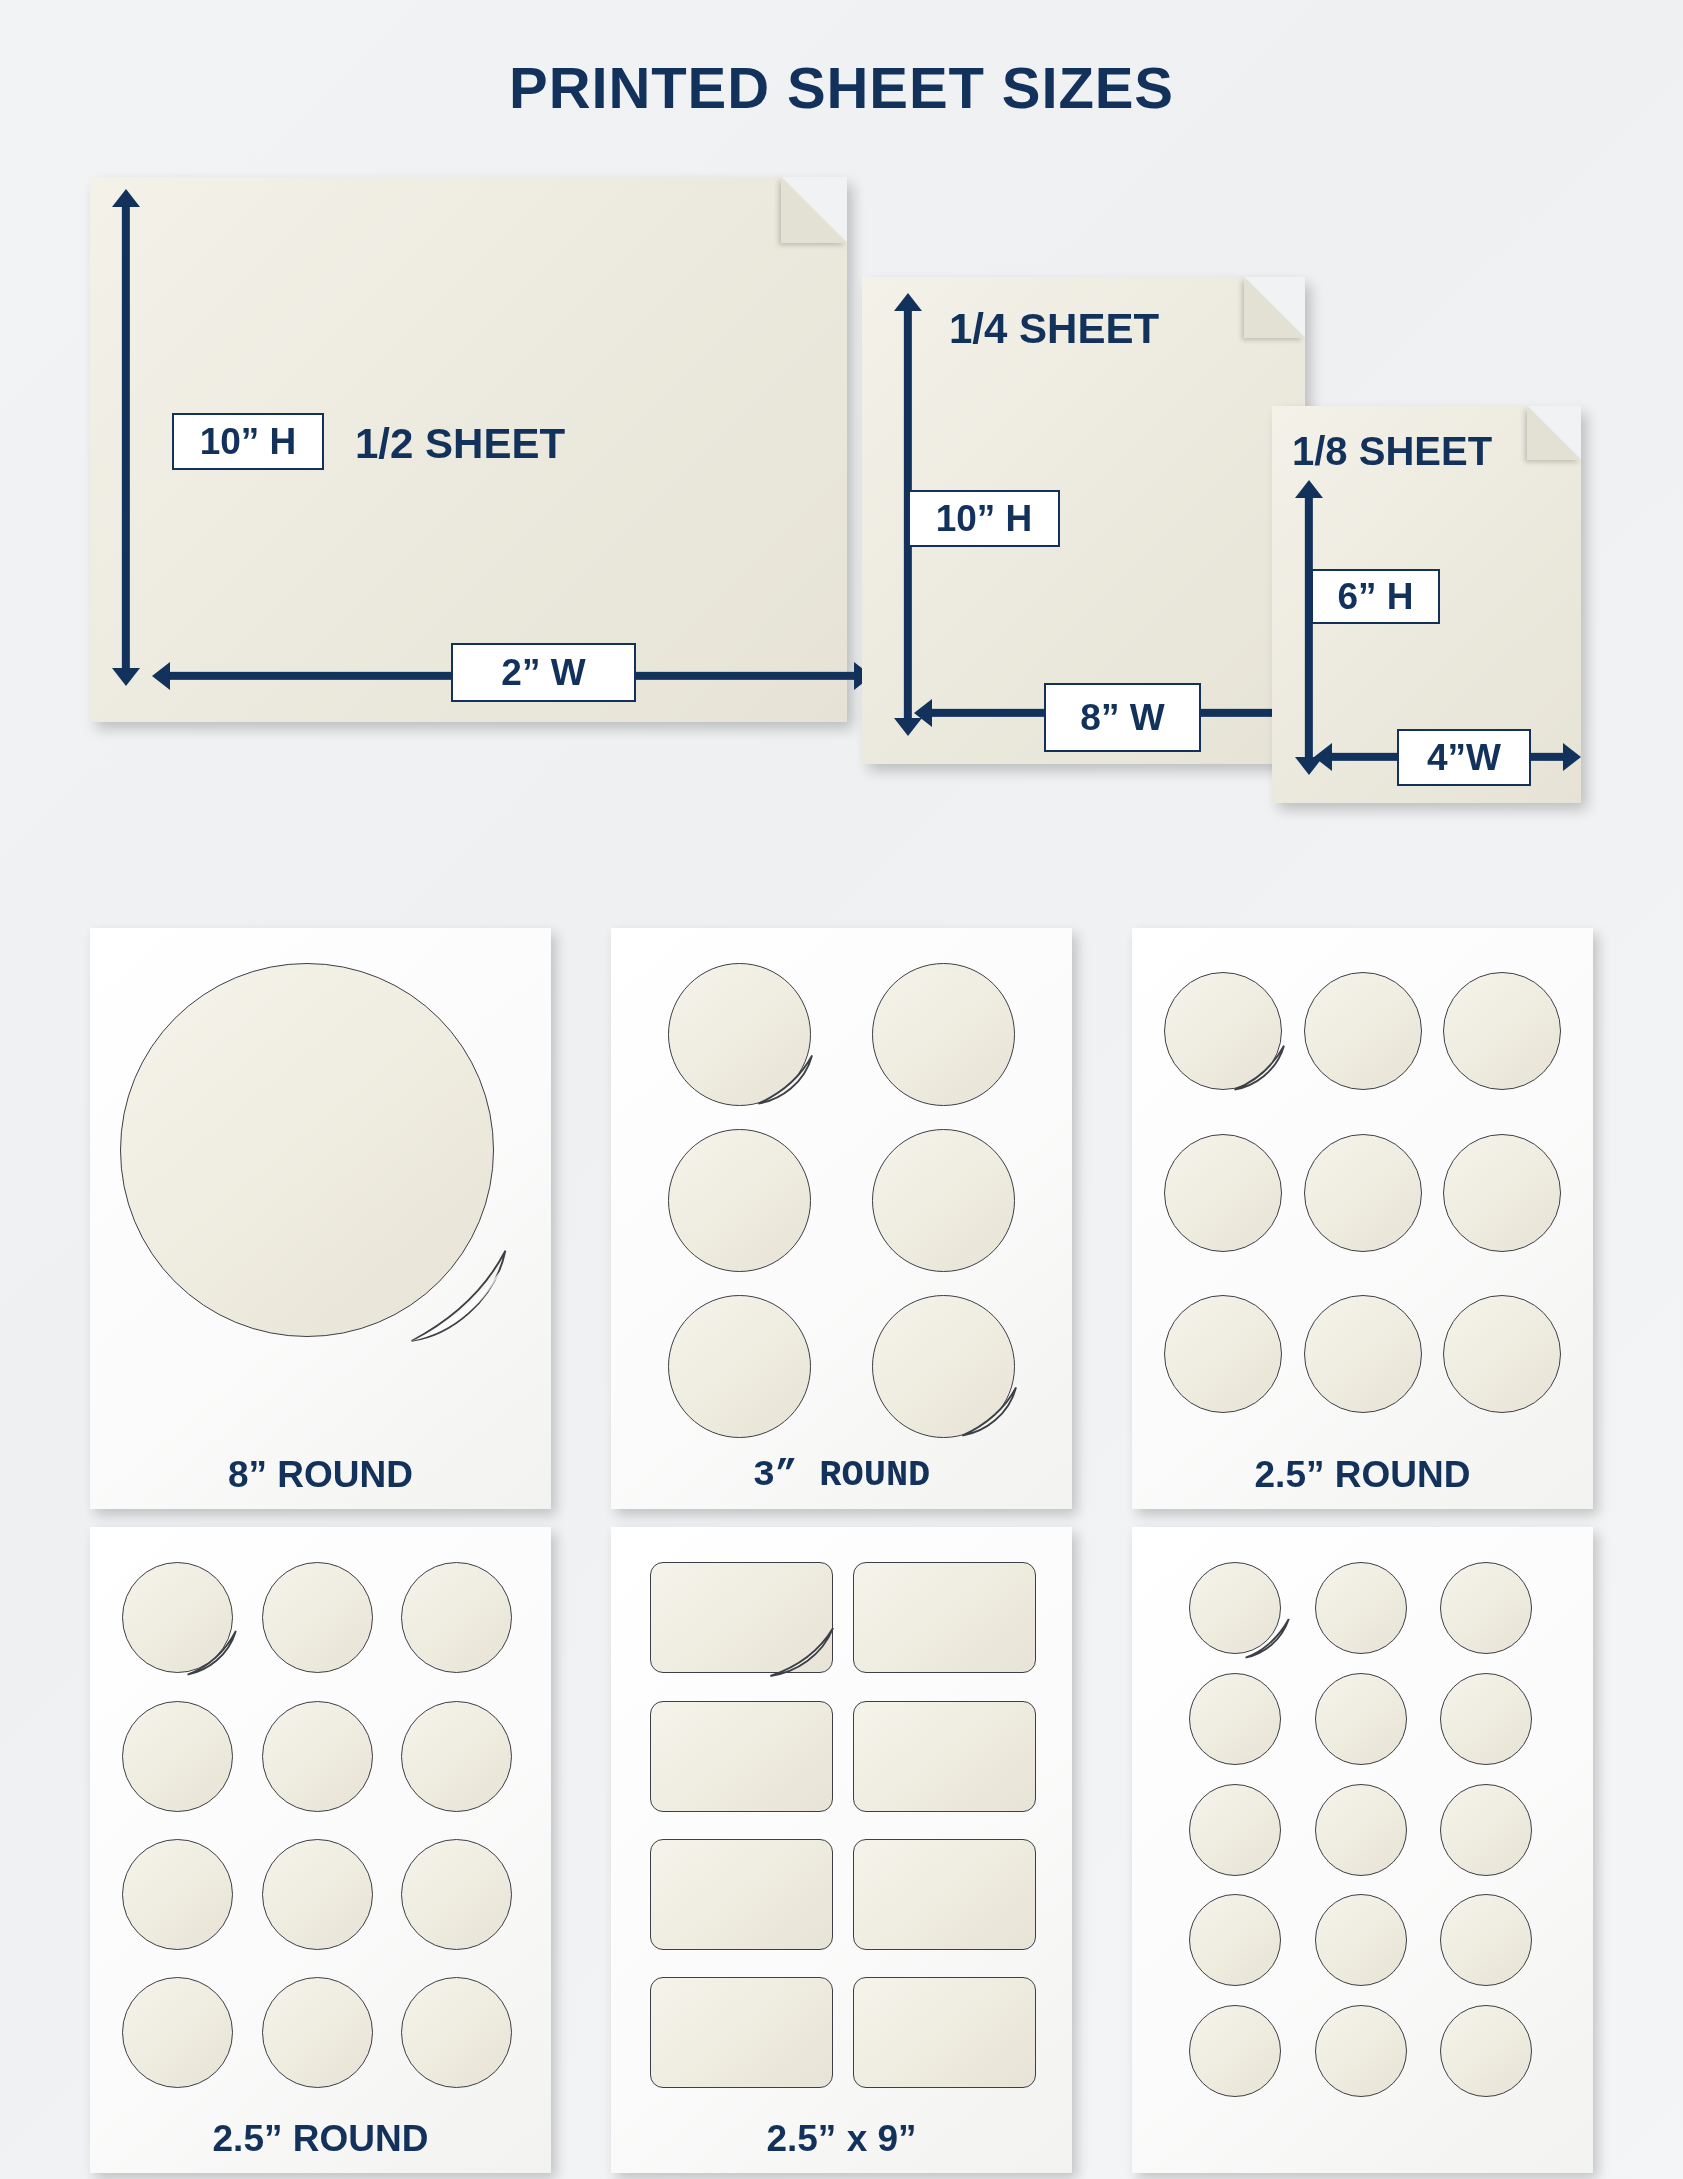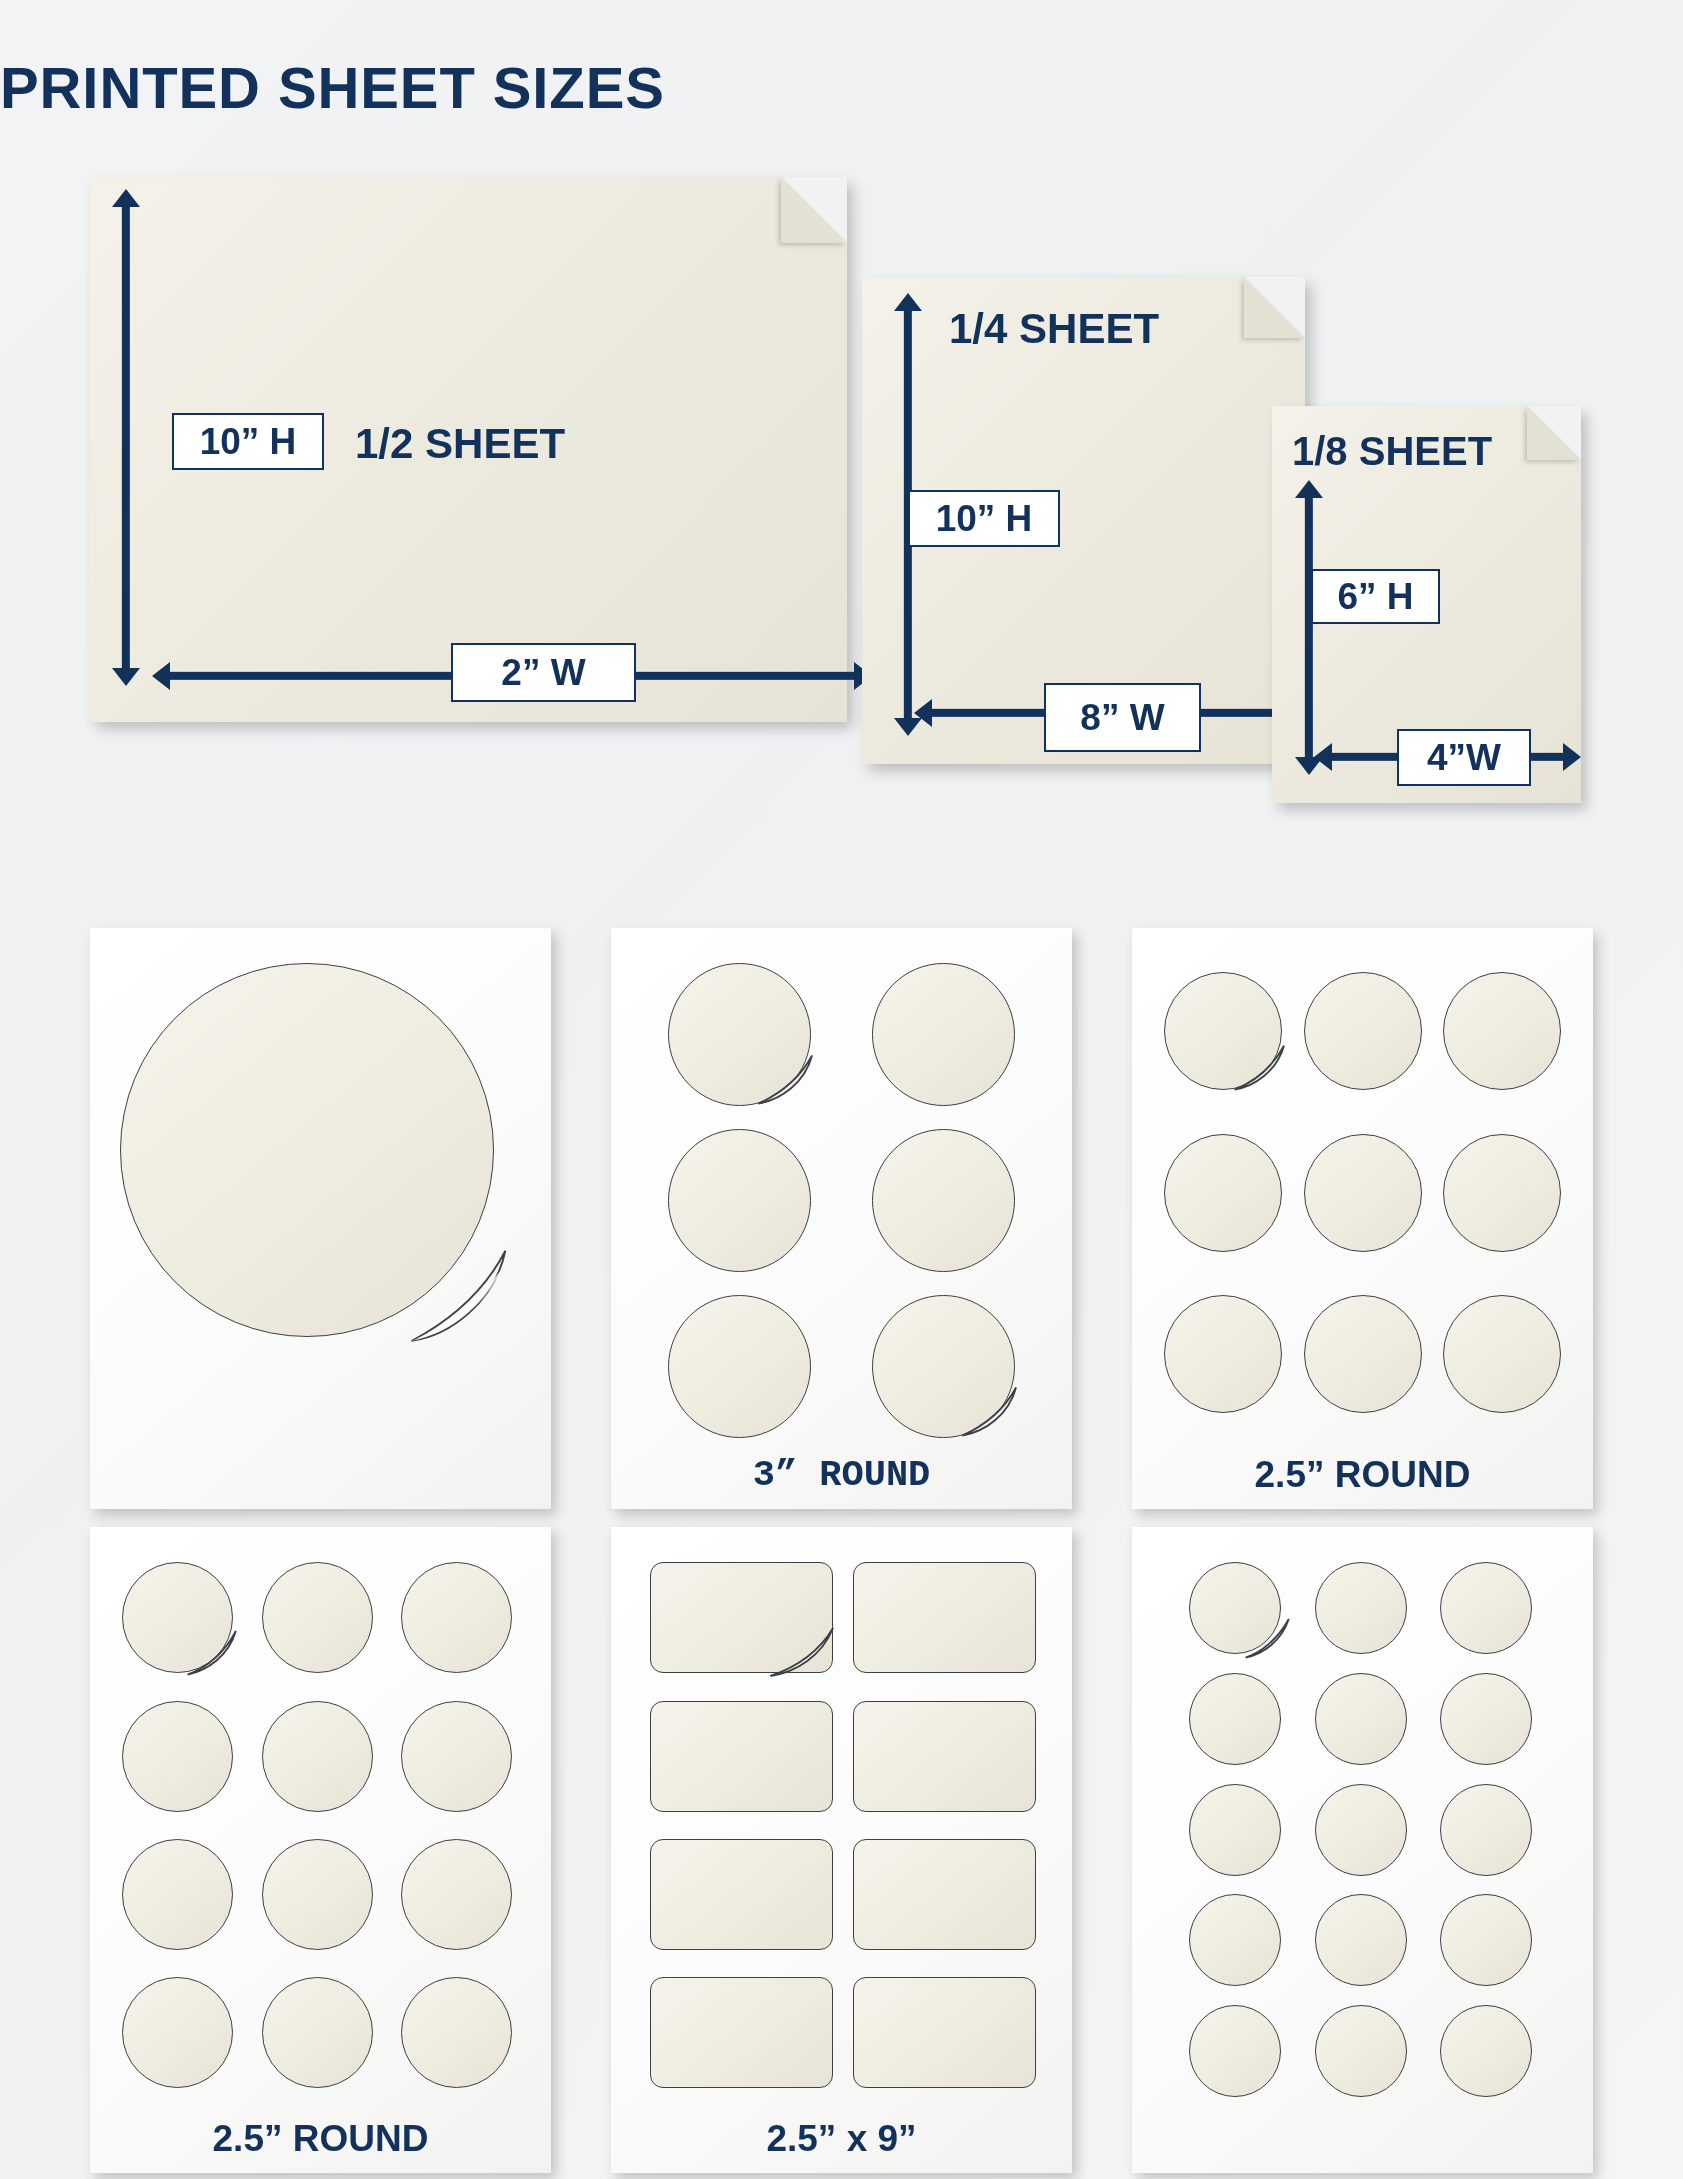--- a/index.html
+++ b/index.html
@@ -15,20 +15,21 @@
     background: linear-gradient(135deg, #f2f3f5 0%, #eef0f2 40%, #f4f5f6 100%);
     overflow: hidden;
   }
 
   
   #page-title {
     position: absolute;
     top: 54px;
     left: 0;
     width: 100%;
+    text-align: center;
     font-size: 58px;
     font-weight: bold;
     letter-spacing: 0.9px;
     color: #12325c;
   }
 
   
   .sheet {
     position: absolute;
     background: #efece3;
@@ -228,20 +229,21 @@
 <div>
 
   <div class="card" style="left:90px; top:928px; width:461px; height:581px;">
     <div class="circle" style="left:29.5px; top:35px; width:374px; height:374px;"></div>
     <div class="peel" style="left:305px; top:286px; width:138px; height:138px;">
       <svg width="138" height="138" viewBox="0 0 150 150">
         <path d="M18 138 C 60 132, 108 96, 120 40 C 96 86, 56 118, 18 138 Z" fill="#f7f6f2" stroke="#3c3f45" stroke-width="2"></path>
         <path d="M18 138 C 55 130, 95 104, 116 60 C 88 96, 52 124, 18 138 Z" fill="#ffffff" opacity="0.75"></path>
       </svg>
     </div>
+    <div class="card-caption">8” ROUND</div>
   </div>
 
   <div class="card" style="left:611px; top:928px; width:461px; height:581px;font-family:Liberation Mono, monospace;">
     <div class="circle" style="left:57px;  top:35px;  width:143px; height:143px;"></div>
     <div class="circle" style="left:261px; top:35px;  width:143px; height:143px;"></div>
     <div class="circle" style="left:57px;  top:201px; width:143px; height:143px;"></div>
     <div class="circle" style="left:261px; top:201px; width:143px; height:143px;"></div>
     <div class="circle" style="left:57px;  top:367px; width:143px; height:143px;"></div>
     <div class="circle" style="left:261px; top:367px; width:143px; height:143px;"></div>
     <div class="peel" style="left:140px; top:109px; width:74px; height:74px;">

